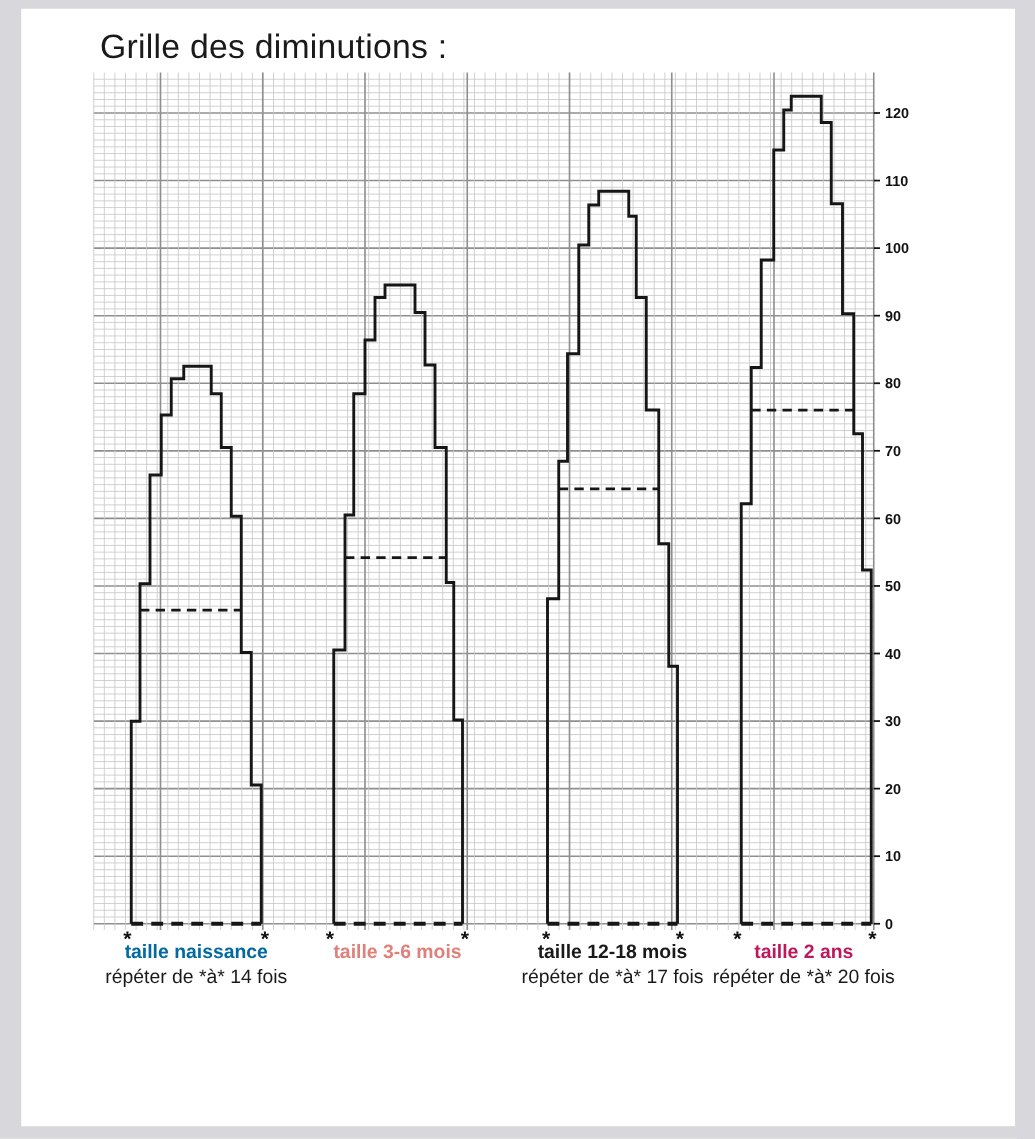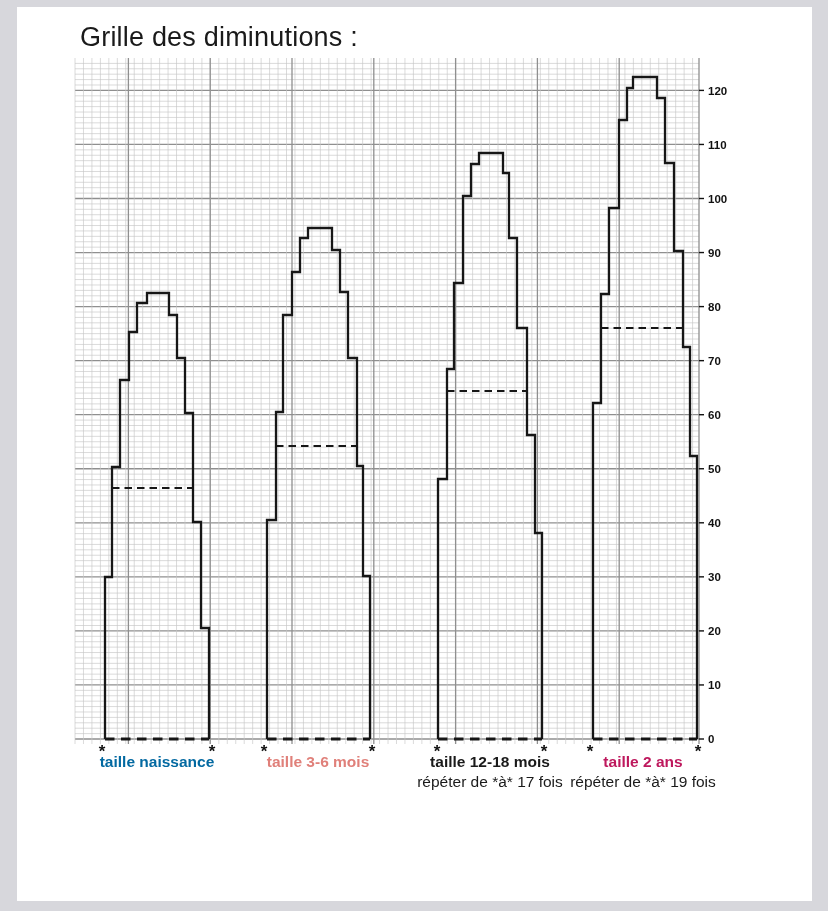--- a/index.html
+++ b/index.html
@@ -291,24 +291,25 @@
       <line x1="601" y1="328" x2="683" y2="328" stroke="#161616" stroke-width="2.2" stroke-dasharray="7.5 5"></line>
       <text x="590" y="757" class="ast" text-anchor="middle">*</text>
       <text x="698" y="757" class="ast" text-anchor="middle">*</text>
     </g>
   </svg>
 
 <h1 class="title">Grille des diminutions :</h1>
 
 <div class="size-label" style="left:69px">
   <div class="size-name" style="color: #0369a1;">taille naissance</div>
+  <div class="size-repeat">répéter de *à* 14 fois</div>
 </div>
 <div class="size-label" style="left:230px">
   <div class="size-name" style="color: rgb(224, 128, 122);">taille 3-6 mois</div>
 </div>
 <div class="size-label" style="left:402px">
   <div class="size-name" style="color: rgb(26, 26, 26);">taille 12-18 mois</div>
   <div class="size-repeat">répéter de *à* 17 fois</div>
 </div>
 <div class="size-label" style="left:555px">
   <div class="size-name" style="color: #be185d;">taille 2 ans</div>
-  <div class="size-repeat">répéter de *à* 19 fois</div>
+  <div class="size-repeat">répéter de *à* 20 fois</div>
 </div>
 
 </body></html>

